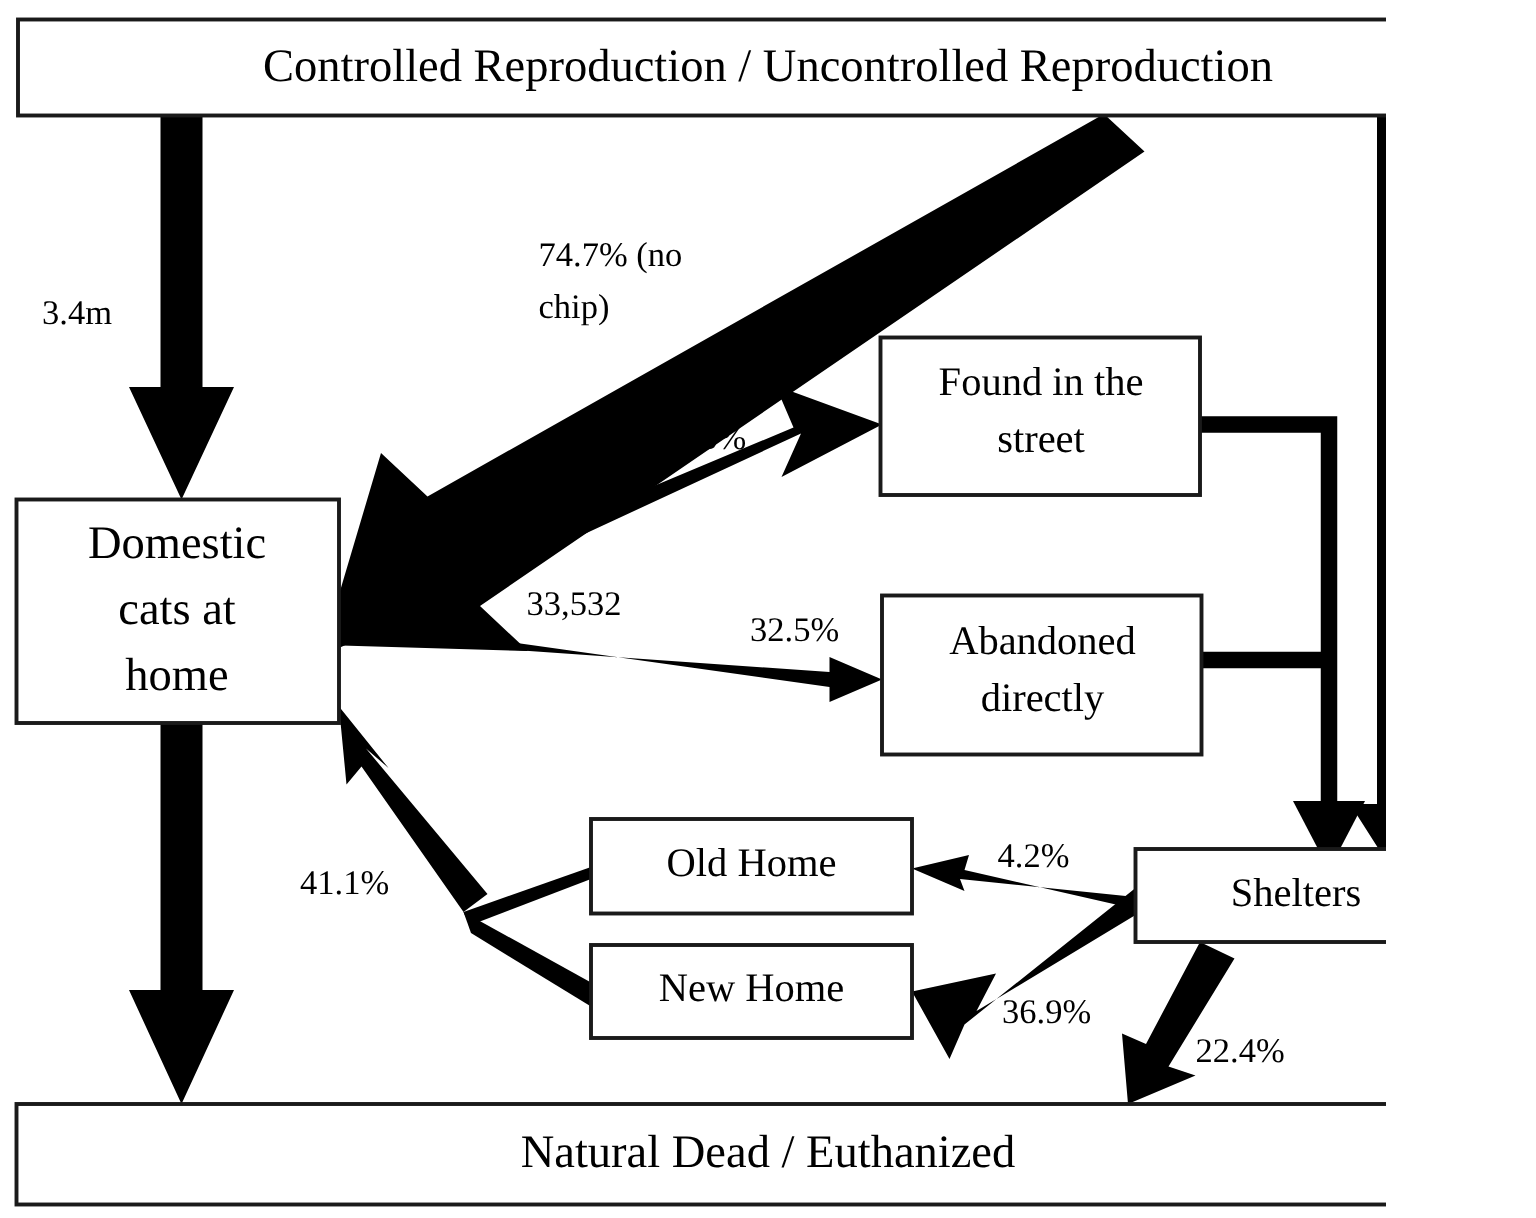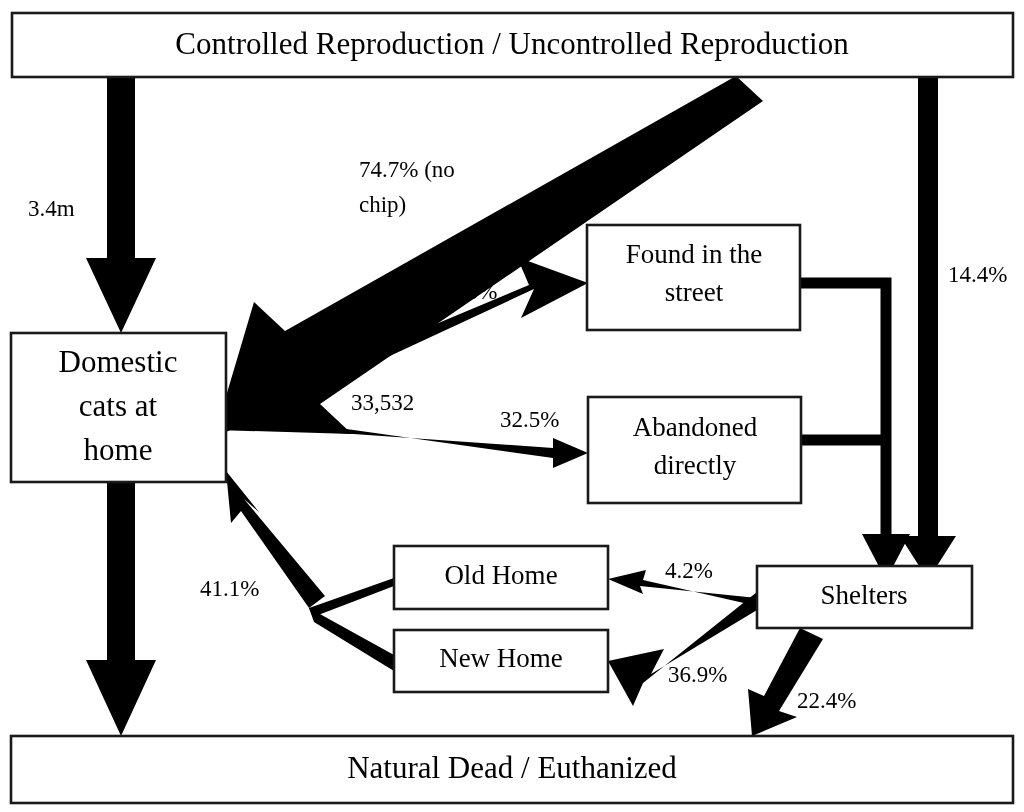--- a/index.html
+++ b/index.html
@@ -5,21 +5,21 @@
   html, body {
     margin: 0;
     padding: 0;
     background: #ffffff;
   }
   body {
     font-family: "Liberation Serif", "DejaVu Serif", serif;
   }
   #diagram-root {
     position: relative;
-    width: 1024px;
+    width: 924px;
     height: 812px;
     background: #ffffff;
     overflow: hidden;
   }
   svg#flow-svg {
     position: absolute;
     left: 0;
     top: 0;
     width: 1024px;
     height: 812px;

